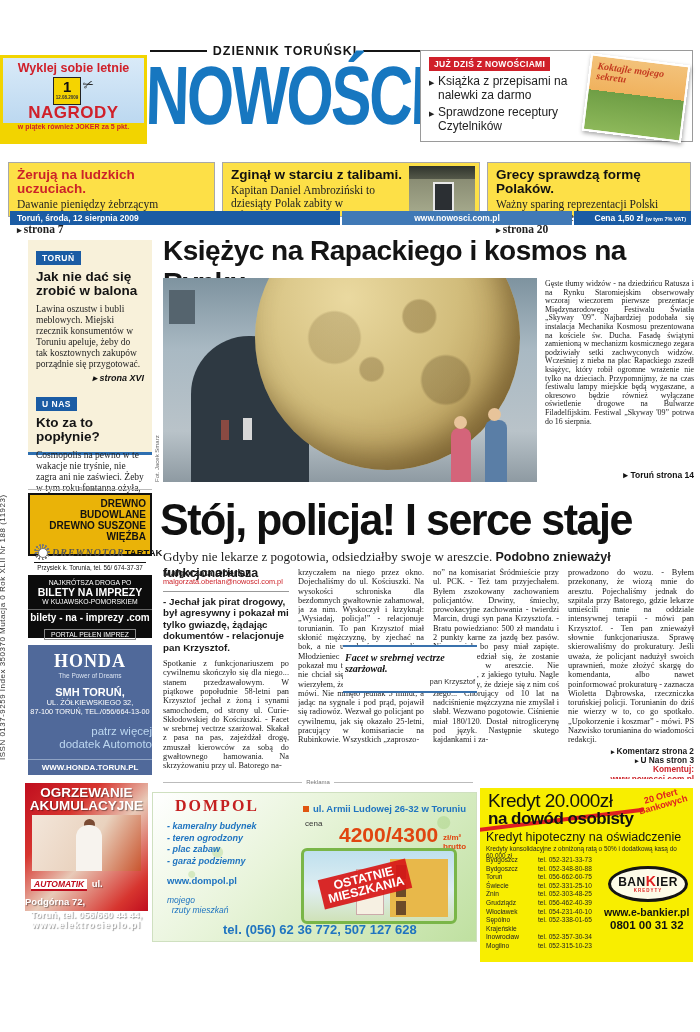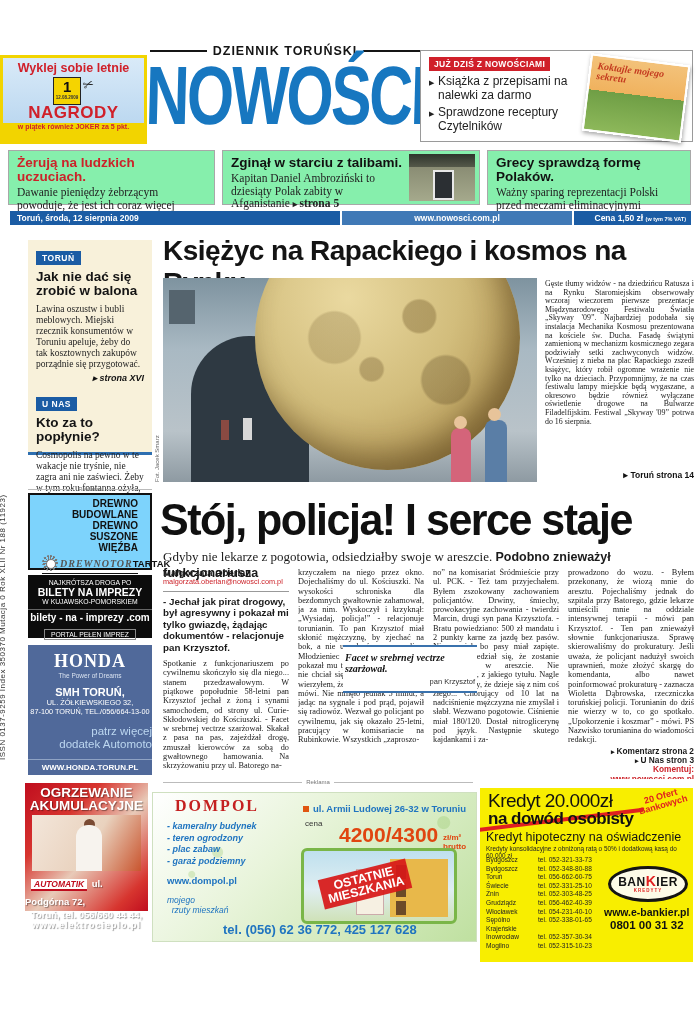--- a/index.html
+++ b/index.html
@@ -33,21 +33,21 @@
   #promo-right ul{margin:24px 0 0 8px;padding:0;list-style:none;width:160px;}
   #promo-right li{font-size:12px;line-height:13.5px;margin-bottom:4px;color:#222;padding-left:9px;position:relative;}
   #promo-right li:before{content:"▶";position:absolute;left:0;top:1px;font-size:7px;color:#222;}
   #booklet{position:absolute;right:6px;top:8px;width:96px;height:74px;transform:rotate(7deg);
     border:2px solid #fff;box-shadow:1px 2px 4px rgba(0,0,0,.35);
     background:linear-gradient(180deg,#f3c27a 0%,#f0b25e 46%,#6f9e45 46%,#8db85a 100%);}
   #booklet .t{font-family:"Liberation Serif",serif;font-style:italic;font-weight:bold;
     color:#c43b20;font-size:10px;line-height:10px;padding:5px 4px 0 6px;}
 
   
-  .teaser{top:150px;height:55px;border:1px solid #a8a8a8;background:#86efac;padding:5px 8px;box-sizing:border-box;}
+  .teaser{top:162px;height:55px;border:1px solid #a8a8a8;background:#fde047;padding:5px 8px;box-sizing:border-box;}
   .teaser h3{margin:0 0 2px 0;font-size:13.5px;line-height:14px;}
   .teaser .tx{font-size:11.5px;line-height:12.5px;color:#222;}
   .pageref{font-weight:bold;white-space:nowrap;}
   .pageref:before{content:"▸ ";font-size:9px;}
   #teaser-1{left:8px;width:207px;}
   #teaser-1 h3{color:#cc2229;}
   #teaser-2{left:222px;width:258px;}
   #teaser-2 .tx{width:170px;}
   #teaser-3{left:487px;width:204px;}
   #soldier{position:absolute;right:4px;top:3px;width:66px;height:47px;
@@ -70,22 +70,22 @@
     font-size:8.5px;padding:2px 6px;letter-spacing:.5px;}
   #sidebar h4{margin:5px 0 6px 0;font-size:13.5px;line-height:14px;color:#141414;}
   #sidebar .tx{font-size:9.5px;line-height:11px;color:#222;}
   #sidebar .pg{display:block;text-align:right;font-size:9px;font-weight:bold;margin:3px 0 10px 0;font-style:italic;}
 
   .reklama{font-size:6px;color:#777;display:flex;align-items:center;gap:4px;}
   .reklama:before,.reklama:after{content:"";flex:1;border-top:1px solid #bbb;}
   #rek1{left:28px;top:486px;width:124px;}
   #rek2{left:163px;top:779px;width:310px;}
 
-  #ad-drewno{left:28px;top:493px;width:124px;height:77px;background:#7dd3fc;border:2px solid #111;
-    box-sizing:border-box;padding:3px 12px;text-align:right;}
+  #ad-drewno{left:28px;top:493px;width:124px;height:63px;background:#eab308;border:2px solid #111;
+    box-sizing:border-box;padding:3px 4px;text-align:right;}
   #ad-drewno .b{font-weight:bold;font-size:10px;line-height:11px;}
   #ad-drewno .logo-row{display:flex;align-items:center;margin-top:2px;}
   #saw{width:16px;height:16px;border-radius:50%;flex:0 0 16px;
     background:repeating-conic-gradient(#777 0 14deg,transparent 14deg 28deg);position:relative;}
   #saw:after{content:"";position:absolute;left:4px;top:4px;width:8px;height:8px;border-radius:50%;background:#fff;border:1px solid #777;}
   #ad-drewno .script{font-family:"Liberation Serif",serif;font-style:italic;font-weight:bold;
     color:#555;font-size:10px;letter-spacing:1px;flex:1;text-align:left;padding-left:2px;}
   #ad-drewno .tartak{font-weight:bold;font-size:9.5px;}
   #ad-drewno .addr{border-top:1px solid #111;font-size:6.3px;text-align:center;margin-top:2px;padding-top:1px;}
 
@@ -403,21 +403,21 @@
       <div class="balc"></div>
       <div class="bld">
           <i style="top:6px;"></i>
           <i style="top:24px;"></i>
           <i style="top:42px;"></i>
         </div>
       <div id="dompol-stamp">
         <span>OSTATNIE</span><br><span>MIESZKANIA</span>
       </div>
     </div>
-    <div id="dompol-tel">tel. (056) 62 36 772, 425 127 628</div>
+    <div id="dompol-tel">tel. (056) 62 36 772, 507 127 628</div>
   </div>
 
   <div id="ad-bankier" class="abs">
     <div id="bk-swoosh"></div>
     <div id="bk-t1">Kredyt 20.000zł</div>
     <div id="bk-t2">na dowód osobisty</div>
     <div id="bk-corner">20 Ofert Bankowych</div>
     <div id="bk-sub">Kredyt hipoteczny na oświadczenie</div>
     <div id="bk-note">Kredyty konsolidacyjne z obniżoną ratą o 50% i dodatkową kasą do 60.000 zł</div>
     <div id="bk-list">

